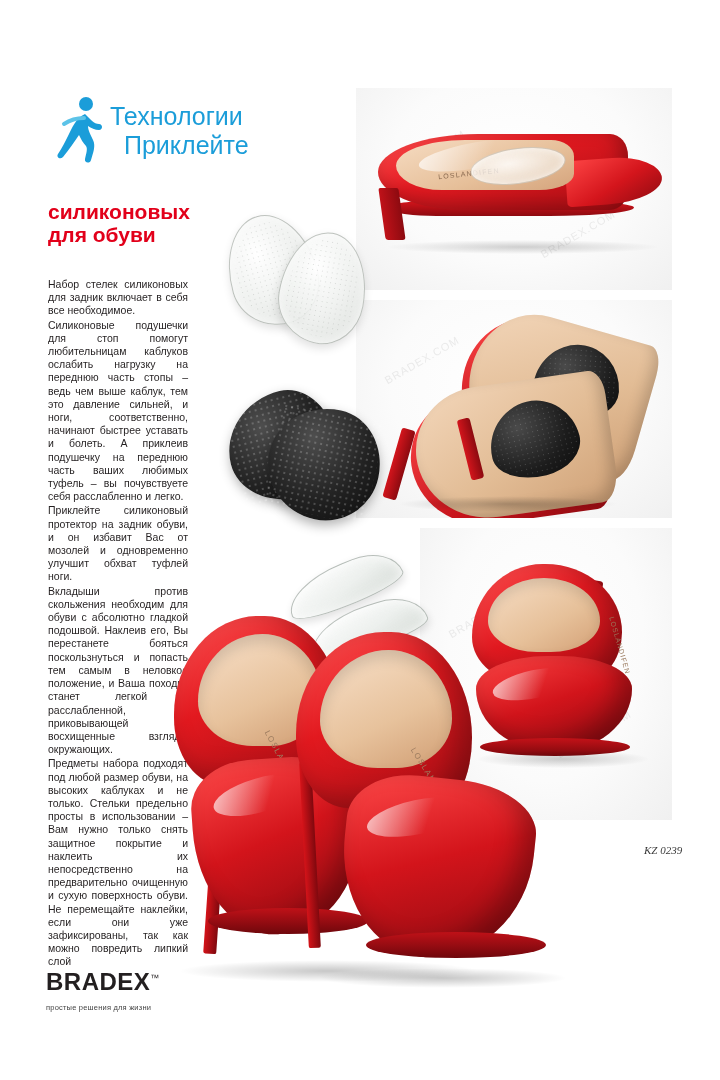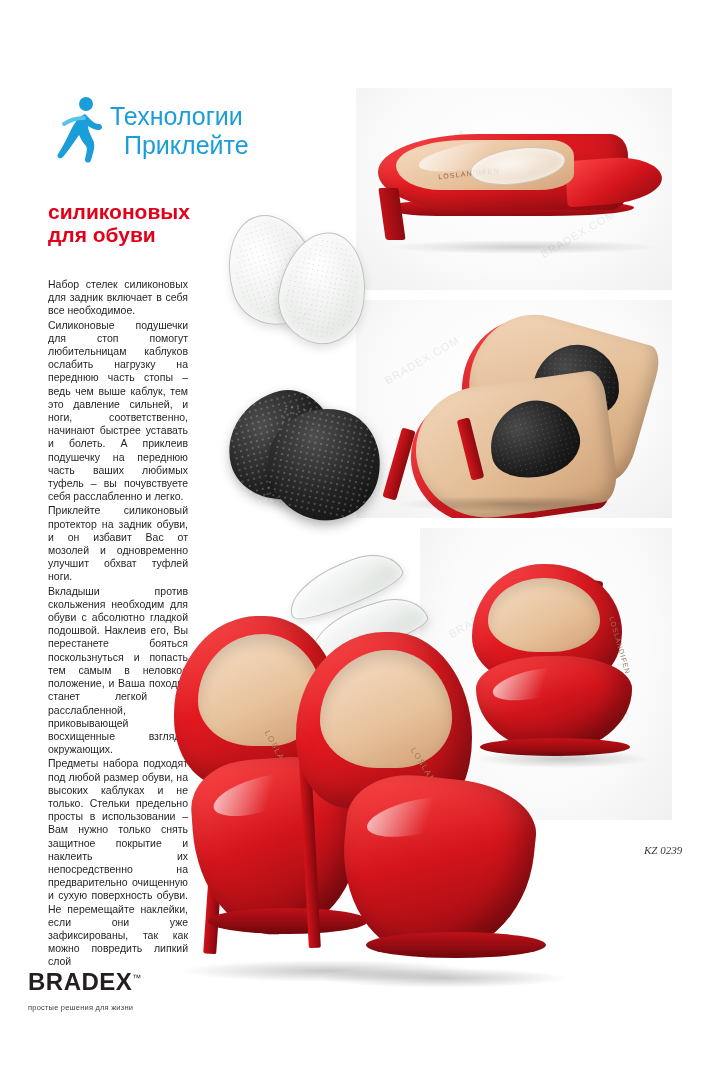--- a/index.html
+++ b/index.html
@@ -74,21 +74,21 @@
     line-height: 13.2px;
     color: #231f20;
     text-align: justify;
     hyphens: auto;
   }
   .copy p { margin: 0 0 1px 0; }
 
   
   .bradex {
     position: absolute;
-    left: 28px;
+    left: 46px;
     top: 968px;
     width: 170px;
   }
   .bradex-name {
     font-size: 24px;
     font-weight: bold;
     color: #231f20;
     letter-spacing: 0.5px;
     font-family: "Liberation Sans", sans-serif;
   }

